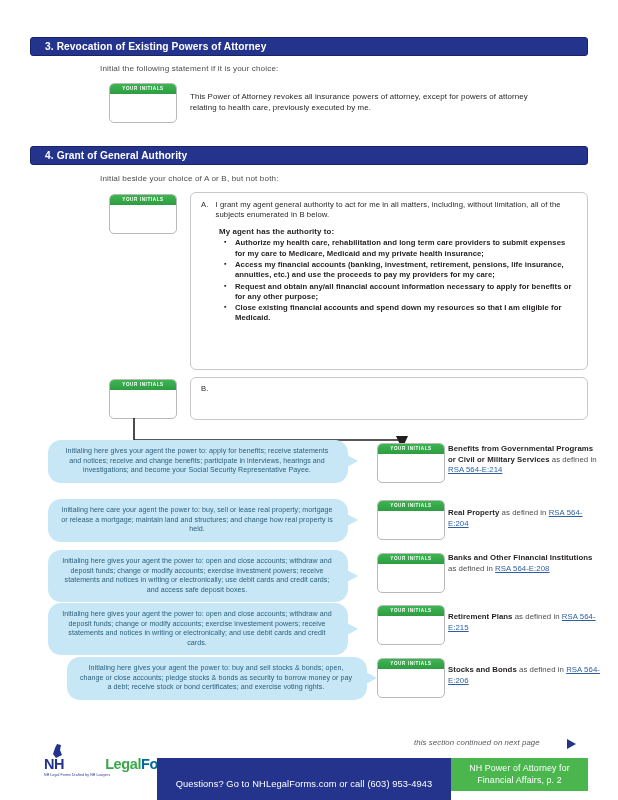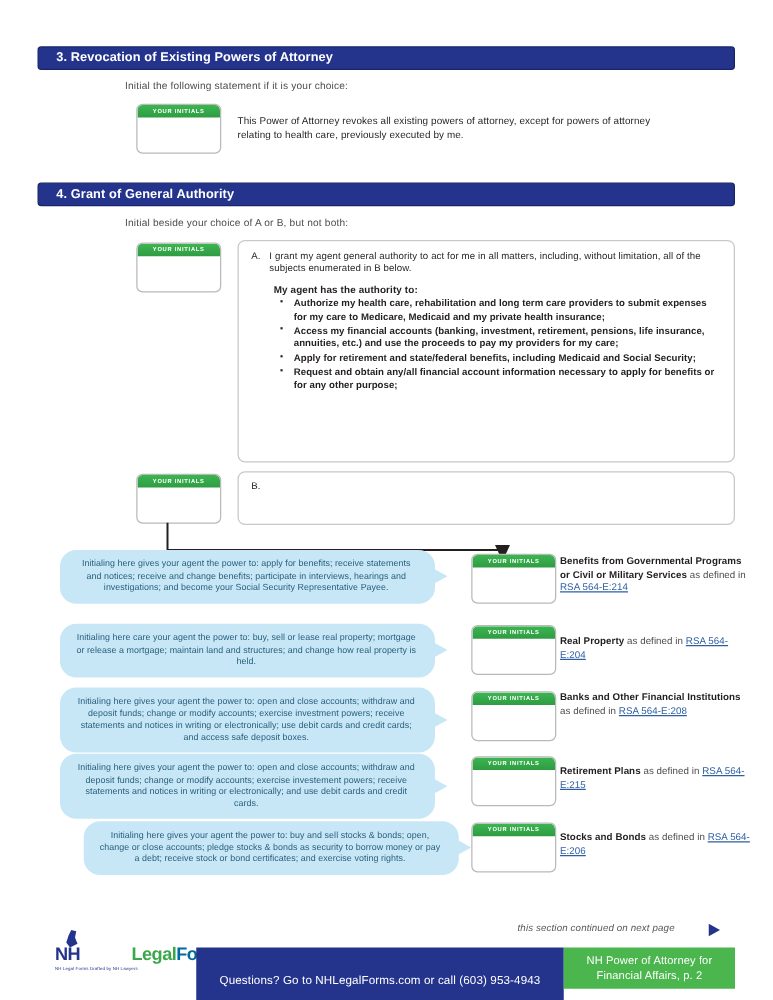--- a/index.html
+++ b/index.html
@@ -238,43 +238,43 @@
 <div class="page">
 
   <div class="section-bar" style="top:37px;">3. Revocation of Existing Powers of Attorney</div>
 
   <div class="instruction" style="left:100px; top:64px;">Initial the following statement if it is your choice:</div>
 
   <div class="initials-box" style="left:109px; top:83px;">
     <span class="cap">YOUR  INITIALS</span>
   </div>
 
-  <div class="stmt" style="left:190px; top:91px; width:350px;">This Power of Attorney revokes all existing powers of attorney, except for powers of attorney relating to health care, previously executed by me.</div>
+  <div class="stmt" style="left:190px; top:91px; width:350px;">This Power of Attorney revokes all insurance powers of attorney, except for powers of attorney relating to health care, previously executed by me.</div>
 
   <div class="section-bar" style="top:146px;">4. Grant of General Authority</div>
 
   <div class="instruction" style="left:100px; top:174px;">Initial beside your choice of A or B, but not both:</div>
 
   <div class="initials-box" style="left:109px; top:194px;">
     <span class="cap">YOUR  INITIALS</span>
   </div>
 
   <div class="panel" style="left:190px; top:192px; width:398px; height:178px;">
     <div class="panel-inner">
       <div class="para hang">
         <span class="mark">A.</span>
         <span>I grant my agent general authority to act for me in all matters, including, without limitation, all of the subjects enumerated in B below.</span>
       </div>
       <div style="padding-left:18px;">
         <div class="sub-head">My agent has the authority to:</div>
         <ul class="bullets">
           <li>Authorize my health care, rehabilitation and long term care providers to submit expenses for my care to Medicare, Medicaid and my private health insurance;</li>
           <li>Access my financial accounts (banking, investment, retirement, pensions, life insurance, annuities, etc.) and use the proceeds to pay my providers for my care;</li>
-          <li>Apply for retirement and state/federal benefits, including Medicaid and Social Security;</li>
           <li>Request and obtain any/all financial account information necessary to apply for benefits or for any other purpose;</li>
+          <li>Close existing financial accounts and spend down my resources so that I am eligible for Medicaid.</li>
         </ul>
       </div>
     </div>
   </div>
 
   <div class="initials-box" style="left:109px; top:379px;">
     <span class="cap">YOUR  INITIALS</span>
   </div>
 
   <div class="panel" style="left:190px; top:377px; width:398px; height:43px;">

